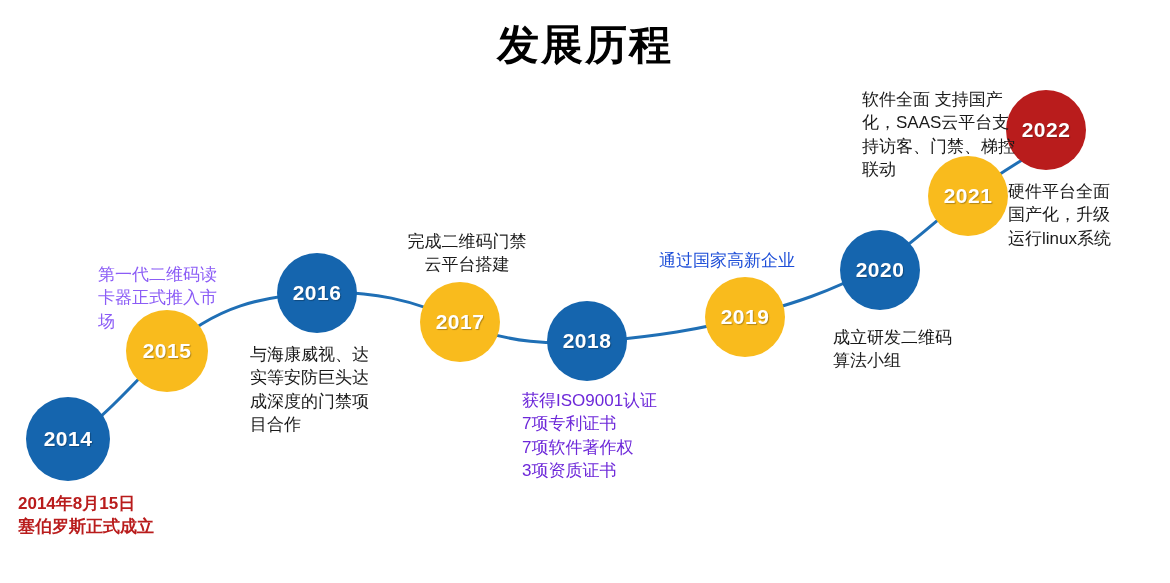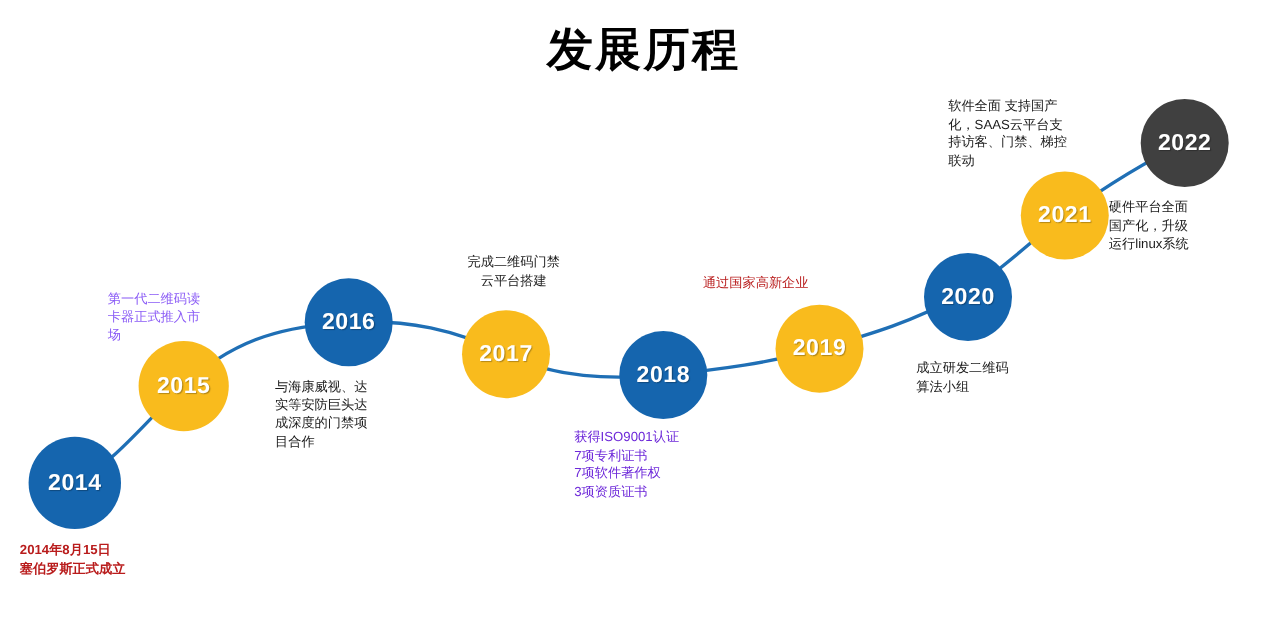--- a/index.html
+++ b/index.html
@@ -46,21 +46,21 @@
     color: #ffffff;
     font-weight: bold;
     font-size: 21px;
     text-shadow: 1px 1px 1px rgba(0,0,0,0.28);
     letter-spacing: 0.5px;
     user-select: none;
   }
   .caption {
     position: absolute;
     color: #1a1a1a;
-    font-size: 12px;
+    font-size: 17px;
     line-height: 1.38;
     white-space: pre-line;
   }
   .caption.center { text-align: center; }
   .caption.left { text-align: left; }
 </style>
 </head>
 <body>
 
 <div id="stage">
@@ -85,53 +85,53 @@
       </div>
       <div class="node" style="left: 126px; top: 310px; width: 82px; height: 82px; background: rgb(249, 187, 29);">
         <span class="node-year">2015</span>
       </div>
       <div class="node" style="left: 277px; top: 253px; width: 80px; height: 80px; background: rgb(21, 101, 174);">
         <span class="node-year">2016</span>
       </div>
       <div class="node" style="left: 420px; top: 282px; width: 80px; height: 80px; background: rgb(249, 187, 29);">
         <span class="node-year">2017</span>
       </div>
-      <div class="node" style="left: 563px; top: 301px; width: 80px; height: 80px; background: rgb(21, 101, 174);">
+      <div class="node" style="left: 547px; top: 301px; width: 80px; height: 80px; background: rgb(21, 101, 174);">
         <span class="node-year">2018</span>
       </div>
       <div class="node" style="left: 705px; top: 277px; width: 80px; height: 80px; background: rgb(249, 187, 29);">
         <span class="node-year">2019</span>
       </div>
       <div class="node" style="left: 840px; top: 230px; width: 80px; height: 80px; background: rgb(21, 101, 174);">
         <span class="node-year">2020</span>
       </div>
       <div class="node" style="left: 928px; top: 156px; width: 80px; height: 80px; background: rgb(249, 187, 29);">
         <span class="node-year">2021</span>
       </div>
-      <div class="node" style="left: 1037px; top: 90px; width: 80px; height: 80px; background: #404040;">
+      <div class="node" style="left: 1006px; top: 90px; width: 80px; height: 80px; background: #b91c1c;">
         <span class="node-year">2022</span>
       </div>
     </div>
   <div id="captions-layer">
       <div class="caption left" style="left: 18px; top: 492px; width: 200px; color: #b91c1c; font-weight: bold;">2014年8月15日
 塞伯罗斯正式成立</div>
       <div class="caption left" style="left: 98px; top: 263px; width: 160px; color: #8b5cf6;">第一代二维码读
 卡器正式推入市
 场</div>
       <div class="caption left" style="left: 250px; top: 343px; width: 160px; color: rgb(26, 26, 26);">与海康威视、达
 实等安防巨头达
 成深度的门禁项
 目合作</div>
       <div class="caption center" style="left: 382px; top: 230px; width: 170px; color: rgb(26, 26, 26);">完成二维码门禁
 云平台搭建</div>
       <div class="caption left" style="left: 522px; top: 389px; width: 190px; color: #6d28d9;">获得ISO9001认证
 7项专利证书
 7项软件著作权
 3项资质证书</div>
-      <div class="caption left" style="left: 639px; top: 249px; width: 190px; color: #b91c1c;">通过国家高新企业</div>
+      <div class="caption left" style="left: 659px; top: 249px; width: 190px; color: #1d4ed8;">通过国家高新企业</div>
       <div class="caption left" style="left: 833px; top: 326px; width: 170px; color: rgb(26, 26, 26);">成立研发二维码
 算法小组</div>
       <div class="caption left" style="left: 862px; top: 88px; width: 200px; color: rgb(26, 26, 26);">软件全面 支持国产
 化，SAAS云平台支
 持访客、门禁、梯控
 联动</div>
       <div class="caption left" style="left: 1008px; top: 180px; width: 160px; color: rgb(26, 26, 26);">硬件平台全面
 国产化，升级
 运行linux系统</div>
     </div>

